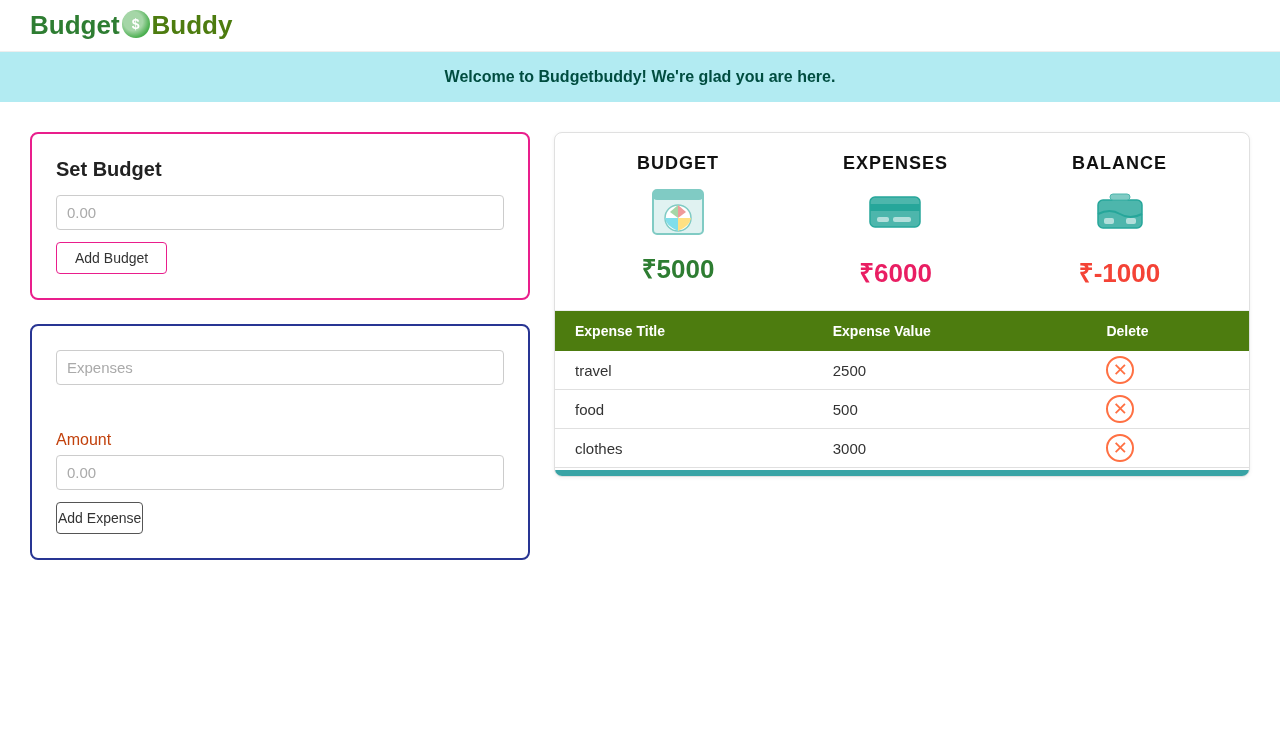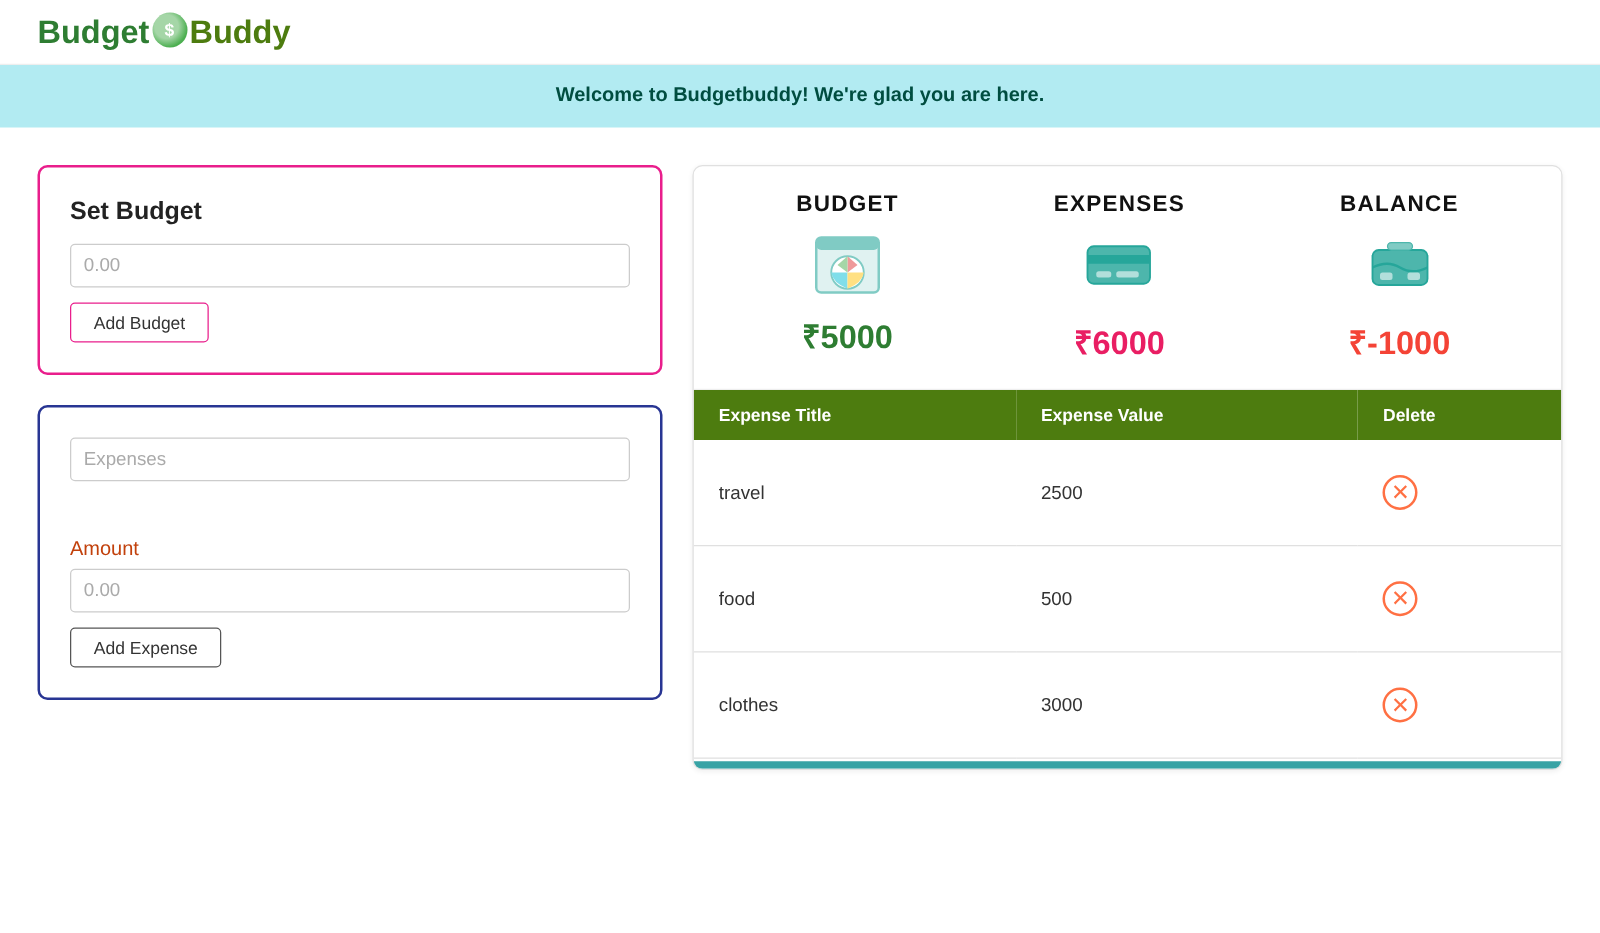--- a/index.html
+++ b/index.html
@@ -107,21 +107,21 @@
       color: #333;
       padding: 7px 18px;
       border-radius: 4px;
       font-size: 14px;
       cursor: pointer;
     }
     .btn-add-expense {
       border: 1px solid #555;
       background: #fff;
       color: #333;
-      padding: 7px 18px;
+      padding: 7px 1px;
       border-radius: 4px;
       font-size: 14px;
       cursor: pointer;
     }
 
     
     .right-panel {
       flex: 1;
       border: 1px solid #e0e0e0;
       border-radius: 8px;
@@ -176,21 +176,21 @@
       color: #fff;
       font-size: 14px;
       font-weight: 600;
       padding: 12px 20px;
       text-align: left;
     }
     .expense-table tbody tr {
       border-bottom: 1px solid #e0e0e0;
     }
     .expense-table tbody td {
-      padding: 28px 20px;
+      padding: 5px 20px;
       font-size: 15px;
       color: #333;
     }
     .delete-btn {
       background: none;
       border: none;
       cursor: pointer;
       padding: 0;
     }
     .delete-circle {

